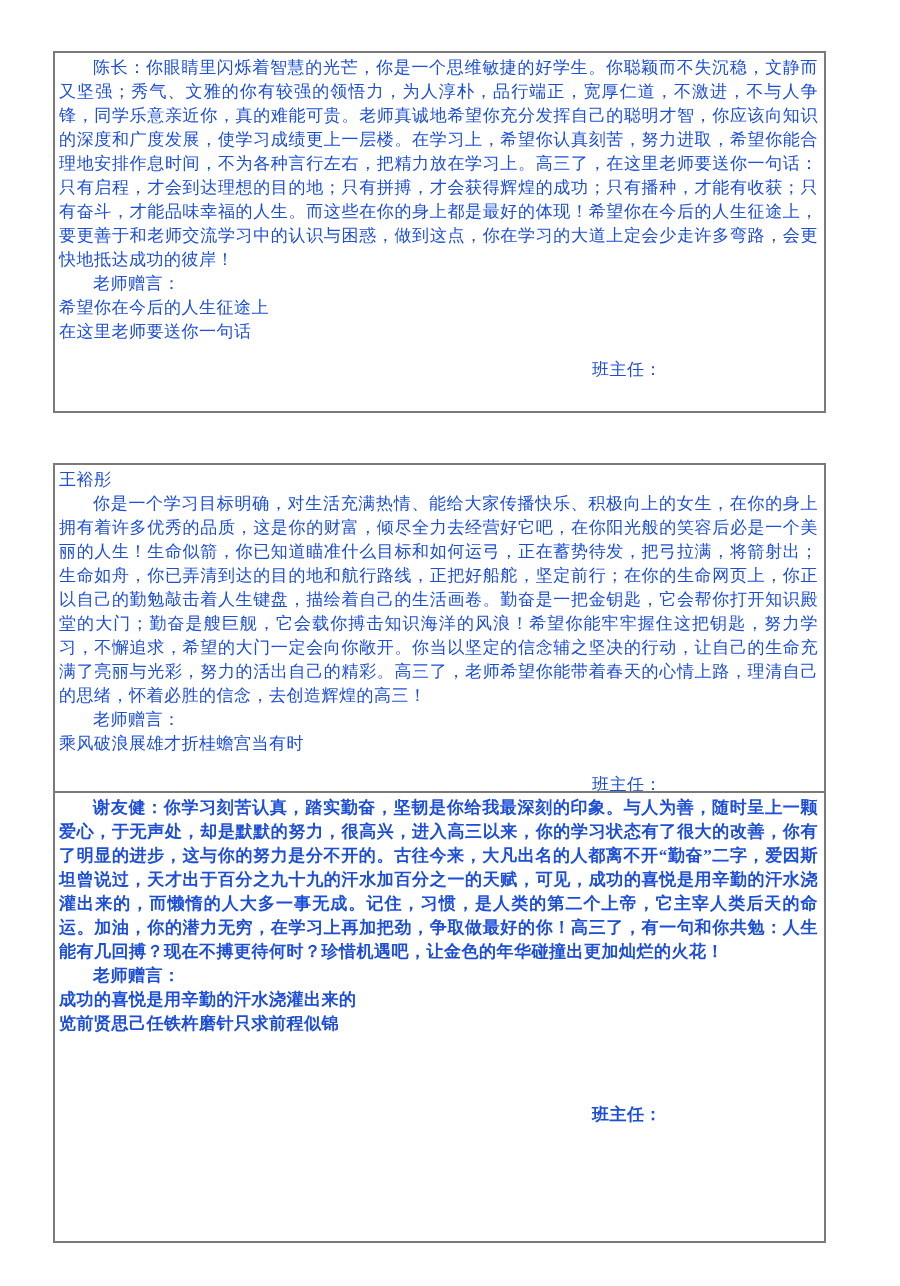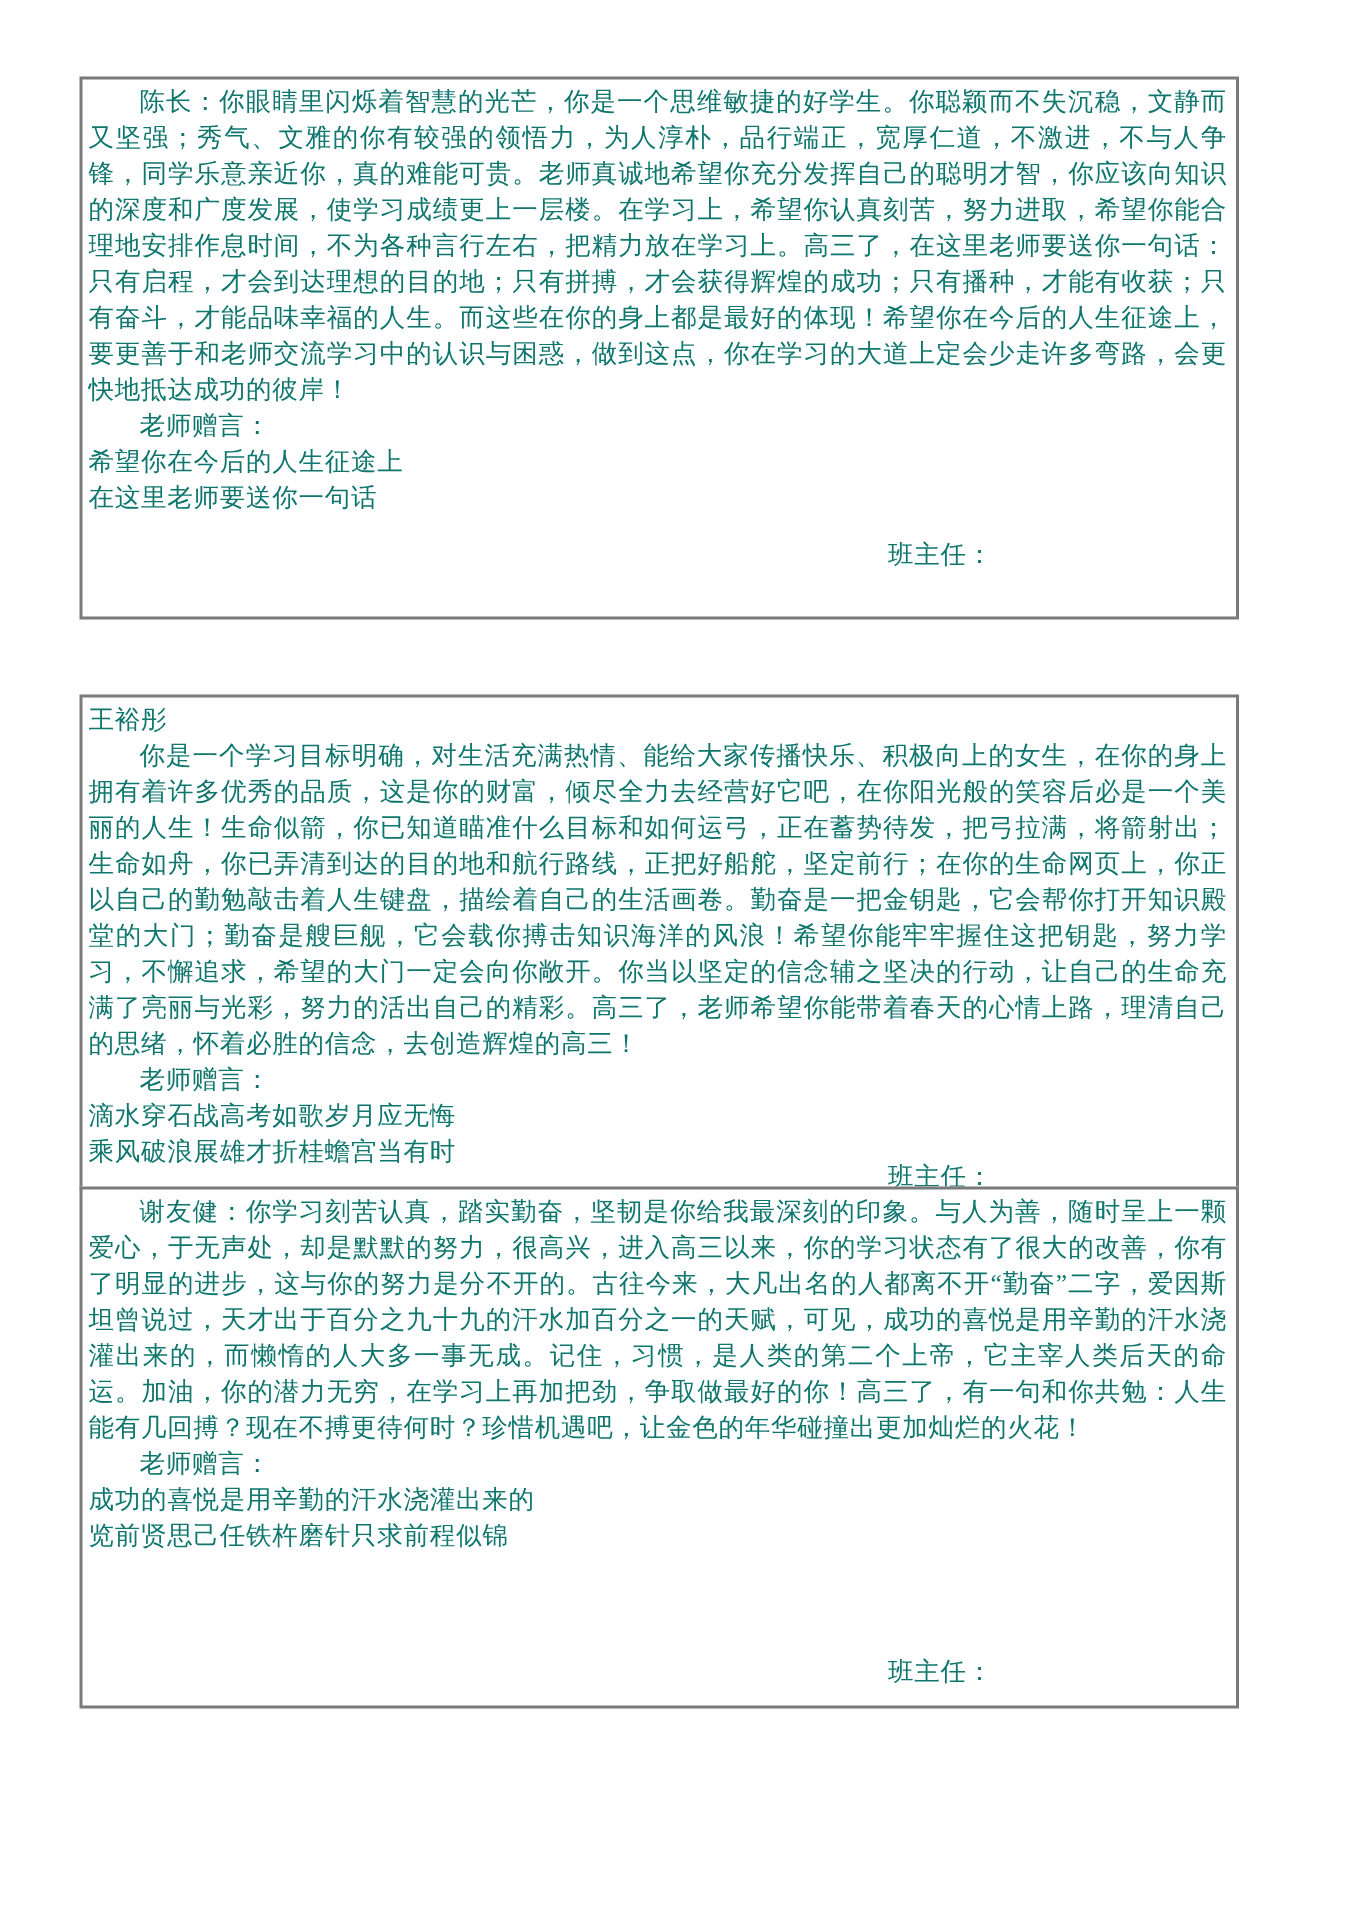--- a/index.html
+++ b/index.html
@@ -6,38 +6,38 @@
     margin: 0;
     padding: 0;
     background: #ffffff;
   }
   .page {
     position: relative;
     width: 900px;
     height: 1286px;
     background: #ffffff;
     font-family: "Liberation Serif", "DejaVu Serif", serif;
-    color: #0f766e;
+    color: #1d4ed8;
   }
   .card {
     position: absolute;
     left: 53px;
     width: 773px;
     box-sizing: border-box;
     border: 2px solid #7a7a7a;
     background: #ffffff;
     padding: 3px 6px 0 4px;
     overflow: hidden;
     font-size: 17px;
     line-height: 24px;
     letter-spacing: 0.5px;
   }
   .card-1 { top: 51px;  height: 362px; }
   .card-2 { top: 463px; height: 331px; }
-  .card-3 { top: 791px; height: 348px; }
+  .card-3 { top: 791px; height: 452px; font-weight: bold; }
 
   .name-line {
     margin: 0;
   }
   .body-text {
     margin: 0;
     text-indent: 2em;
     text-align: justify;
   }
   .label-line {
@@ -65,21 +65,20 @@
     <div class="label-line">老师赠言：</div>
     <div class="couplet">希望你在今后的人生征途上</div>
     <div class="couplet">在这里老师要送你一句话</div>
     <div class="homeroom">班主任：</div>
   </div>
 
   <div class="card card-2">
     <div class="name-line">王裕彤</div>
     <p class="body-text">你是一个学习目标明确，对生活充满热情、能给大家传播快乐、积极向上的女生，在你的身上拥有着许多优秀的品质，这是你的财富，倾尽全力去经营好它吧，在你阳光般的笑容后必是一个美丽的人生！生命似箭，你已知道瞄准什么目标和如何运弓，正在蓄势待发，把弓拉满，将箭射出；生命如舟，你已弄清到达的目的地和航行路线，正把好船舵，坚定前行；在你的生命网页上，你正以自己的勤勉敲击着人生键盘，描绘着自己的生活画卷。勤奋是一把金钥匙，它会帮你打开知识殿堂的大门；勤奋是艘巨舰，它会载你搏击知识海洋的风浪！希望你能牢牢握住这把钥匙，努力学习，不懈追求，希望的大门一定会向你敞开。你当以坚定的信念辅之坚决的行动，让自己的生命充满了亮丽与光彩，努力的活出自己的精彩。高三了，老师希望你能带着春天的心情上路，理清自己的思绪，怀着必胜的信念，去创造辉煌的高三！</p>
     <div class="label-line">老师赠言：</div>
-    <div class="couplet">滴水穿石战高考如歌岁月应无悔</div>
     <div class="couplet">乘风破浪展雄才折桂蟾宫当有时</div>
     <div class="homeroom">班主任：</div>
   </div>
 
   <div class="card card-3">
     <p class="body-text">谢友健：你学习刻苦认真，踏实勤奋，坚韧是你给我最深刻的印象。与人为善，随时呈上一颗爱心，于无声处，却是默默的努力，很高兴，进入高三以来，你的学习状态有了很大的改善，你有了明显的进步，这与你的努力是分不开的。古往今来，大凡出名的人都离不开“勤奋”二字，爱因斯坦曾说过，天才出于百分之九十九的汗水加百分之一的天赋，可见，成功的喜悦是用辛勤的汗水浇灌出来的，而懒惰的人大多一事无成。记住，习惯，是人类的第二个上帝，它主宰人类后天的命运。加油，你的潜力无穷，在学习上再加把劲，争取做最好的你！高三了，有一句和你共勉：人生能有几回搏？现在不搏更待何时？珍惜机遇吧，让金色的年华碰撞出更加灿烂的火花！</p>
     <div class="label-line">老师赠言：</div>
     <div class="couplet">成功的喜悦是用辛勤的汗水浇灌出来的</div>
     <div class="couplet">览前贤思己任铁杵磨针只求前程似锦</div>
     <div class="homeroom">班主任：</div>

